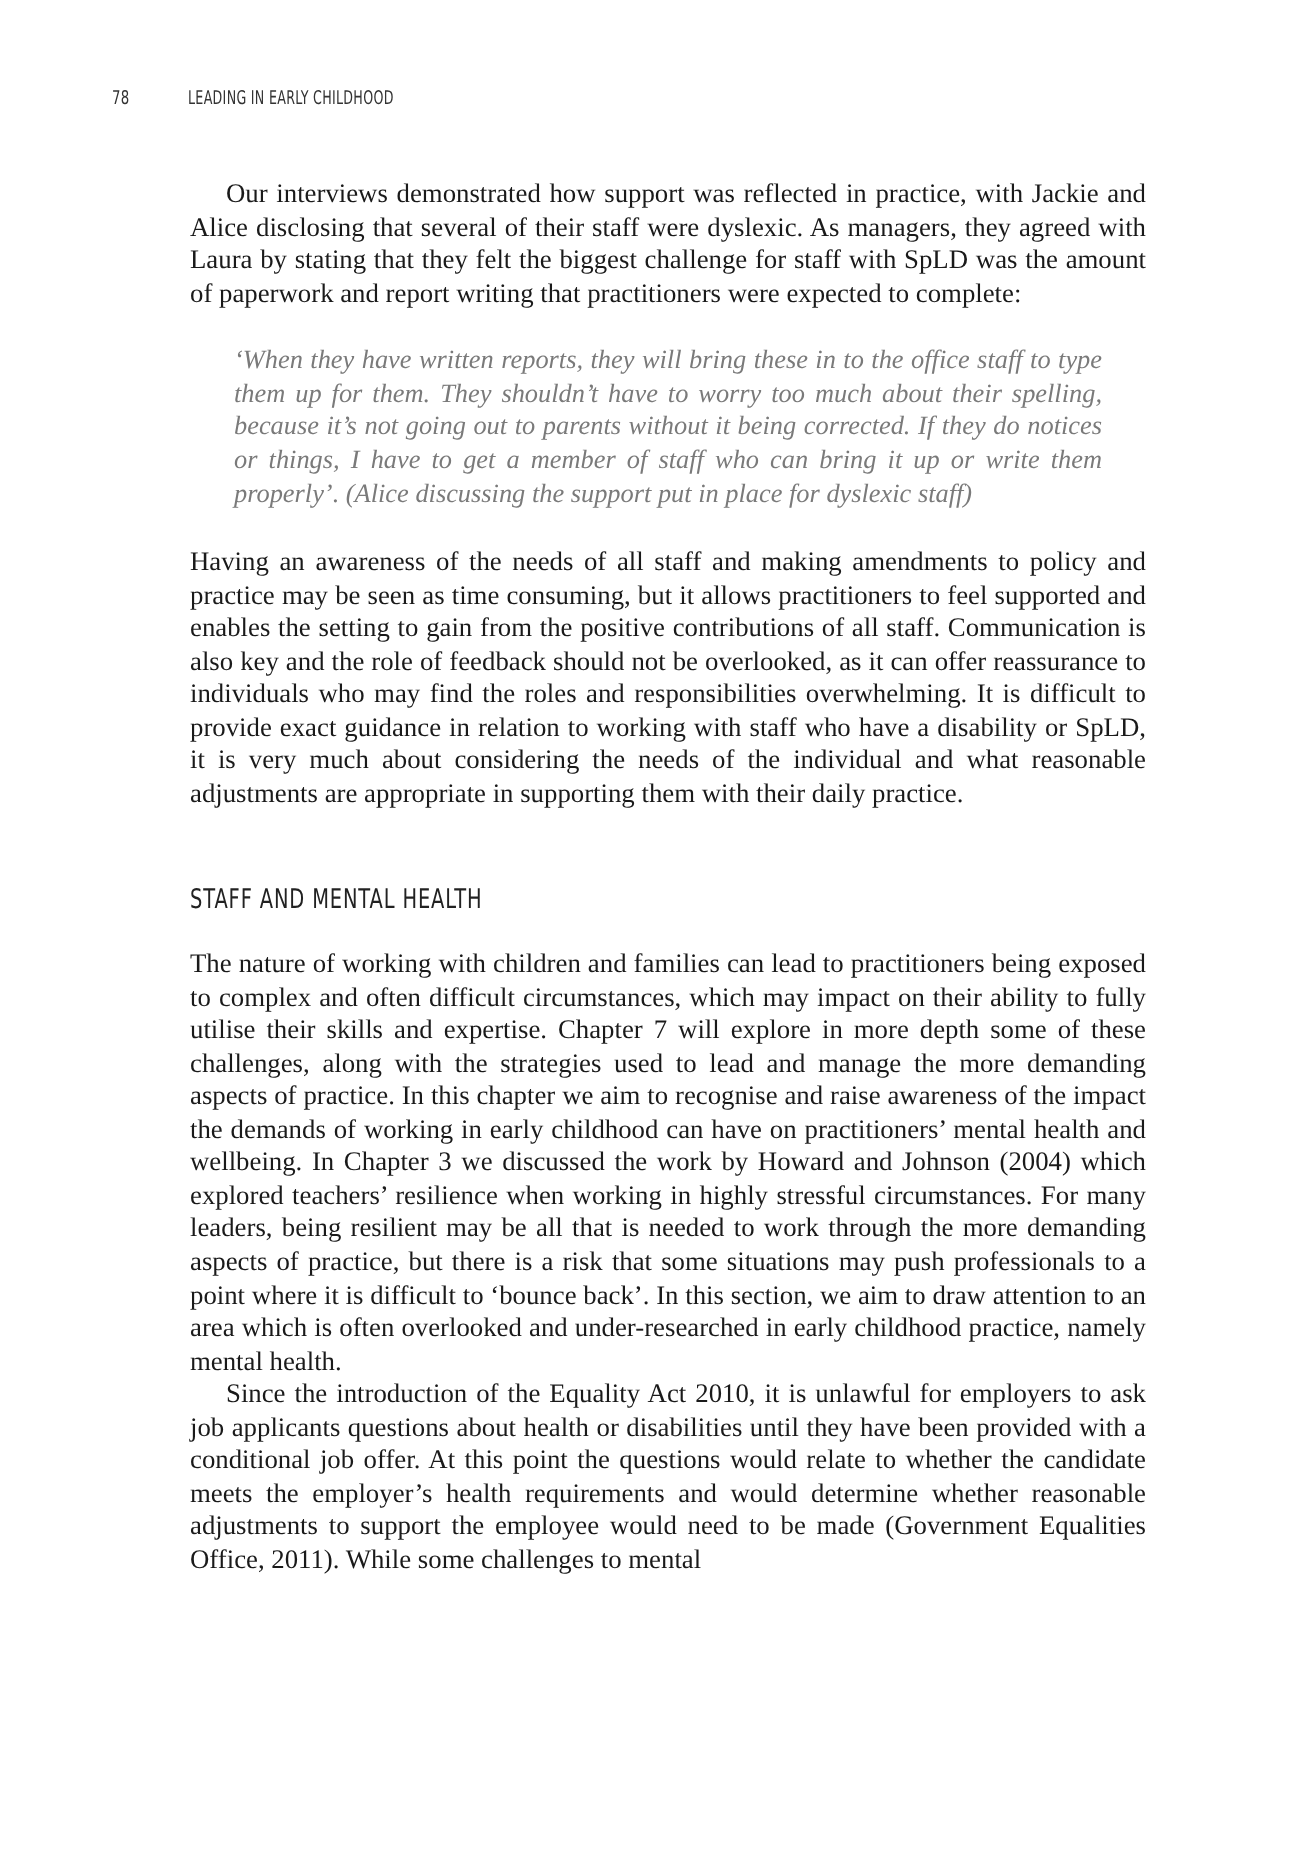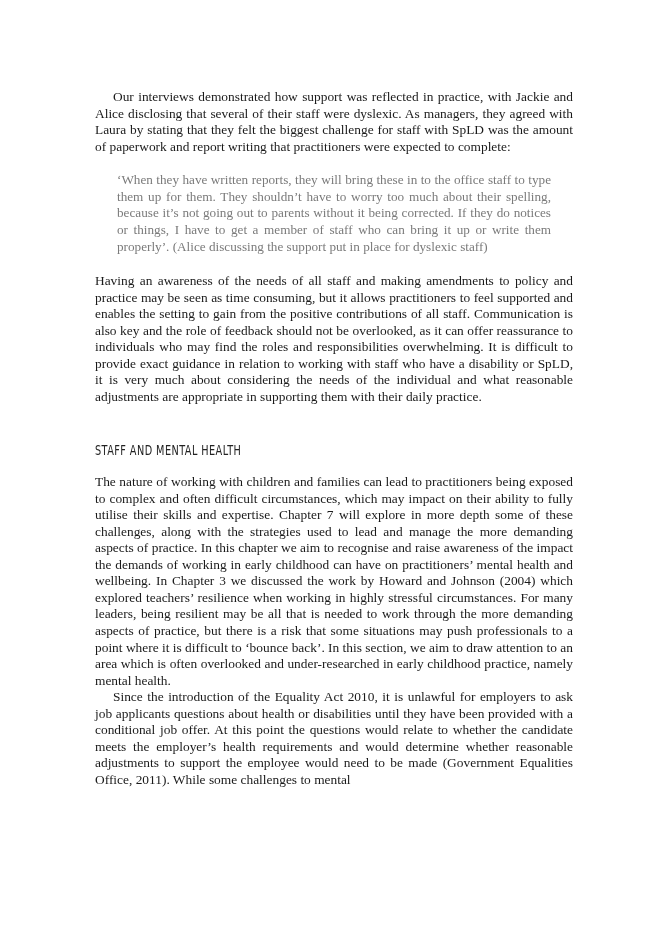--- a/index.html
+++ b/index.html
@@ -14,34 +14,38 @@
     .book-title { position: absolute; left: 94px; top: 0; text-transform: uppercase; transform: scaleX(0.74); transform-origin: left; }
     .content {
       position: absolute; left: 95px; top: 89px; width: 478px;
       font-family: "Liberation Serif", "DejaVu Serif", serif;
       font-size: 13.4px; line-height: 16.55px; color: #1a1a1a;
     }
     .para { margin: 0; text-align: justify; hyphens: manual; }
     .indent { text-indent: 18px; font-family: Liberation Serif, serif; }
     .quote {
       margin: 17px 22px 18px 22px; text-align: justify;
-      color: #7a7a7a; font-size: 13.2px; line-height: 16.6px;
+      color: #7a7a7a; font-size: 13.2px; line-height: 16.6px; font-style: italic;
     }
     .after-quote { margin-top: 12px; }
     .section-heading {
       margin: 36px 0 16px 0;
       font-family: "DejaVu Sans", sans-serif; font-size: 13.5px;
       text-transform: uppercase; color: #222; letter-spacing: 0.6px;
       font-weight: normal; transform: scaleX(0.72); transform-origin: left; white-space: nowrap;
     }
   </style>
 </head>
 <body>
 
 <div class="page">
+  <div class="running-head">
+    <span class="page-number">78</span>
+    <span class="book-title">Leading in Early Childhood</span>
+  </div>
 
   <div class="content">
     <p class="para indent">Our interviews demonstrated how support was reflected in practice, with Jackie and Alice disclosing that several of their staff were dyslexic. As managers, they agreed with Laura by stating that they felt the biggest challenge for staff with SpLD was the amount of paperwork and report writing that practitioners were expected to complete:</p>
     <p class="quote">‘When they have written reports, they will bring these in to the office staff to type them up for them. They shouldn’t have to worry too much about their spelling, because it’s not going out to parents without it being corrected. If they do notices or things, I have to get a member of staff who can bring it up or write them properly’. (Alice discussing the support put in place for dyslexic staff)</p>
     <p class="para after-quote">Having an awareness of the needs of all staff and making amendments to policy and practice may be seen as time consuming, but it allows practitioners to feel sup­ported and enables the setting to gain from the positive contributions of all staff. Communication is also key and the role of feedback should not be overlooked, as it can offer reassurance to individuals who may find the roles and responsibilities overwhelming. It is difficult to provide exact guidance in relation to working with staff who have a disability or SpLD, it is very much about considering the needs of the individual and what reasonable adjustments are appropriate in supporting them with their daily practice.</p>
     <h2 class="section-heading">Staff and mental health</h2>
     <p class="para">The nature of working with children and families can lead to practitioners being exposed to complex and often difficult circumstances, which may impact on their ability to fully utilise their skills and expertise. Chapter 7 will explore in more depth some of these challenges, along with the strategies used to lead and manage the more demanding aspects of practice. In this chapter we aim to recognise and raise awareness of the impact the demands of working in early childhood can have on practitioners’ mental health and wellbeing. In Chapter 3 we discussed the work by Howard and Johnson (2004) which explored teachers’ resilience when working in highly stressful circumstances. For many leaders, being resilient may be all that is needed to work through the more demanding aspects of practice, but there is a risk that some situations may push professionals to a point where it is difficult to ‘bounce back’. In this section, we aim to draw attention to an area which is often overlooked and under-researched in early childhood practice, namely mental health.</p>
     <p class="para indent">Since the introduction of the Equality Act 2010, it is unlawful for employers to ask job applicants questions about health or disabilities until they have been provided with a conditional job offer. At this point the questions would relate to whether the candidate meets the employer’s health requirements and would deter­mine whether reasonable adjustments to support the employee would need to be made (Government Equalities Office, 2011). While some challenges to mental</p>
   </div>
 </div>

